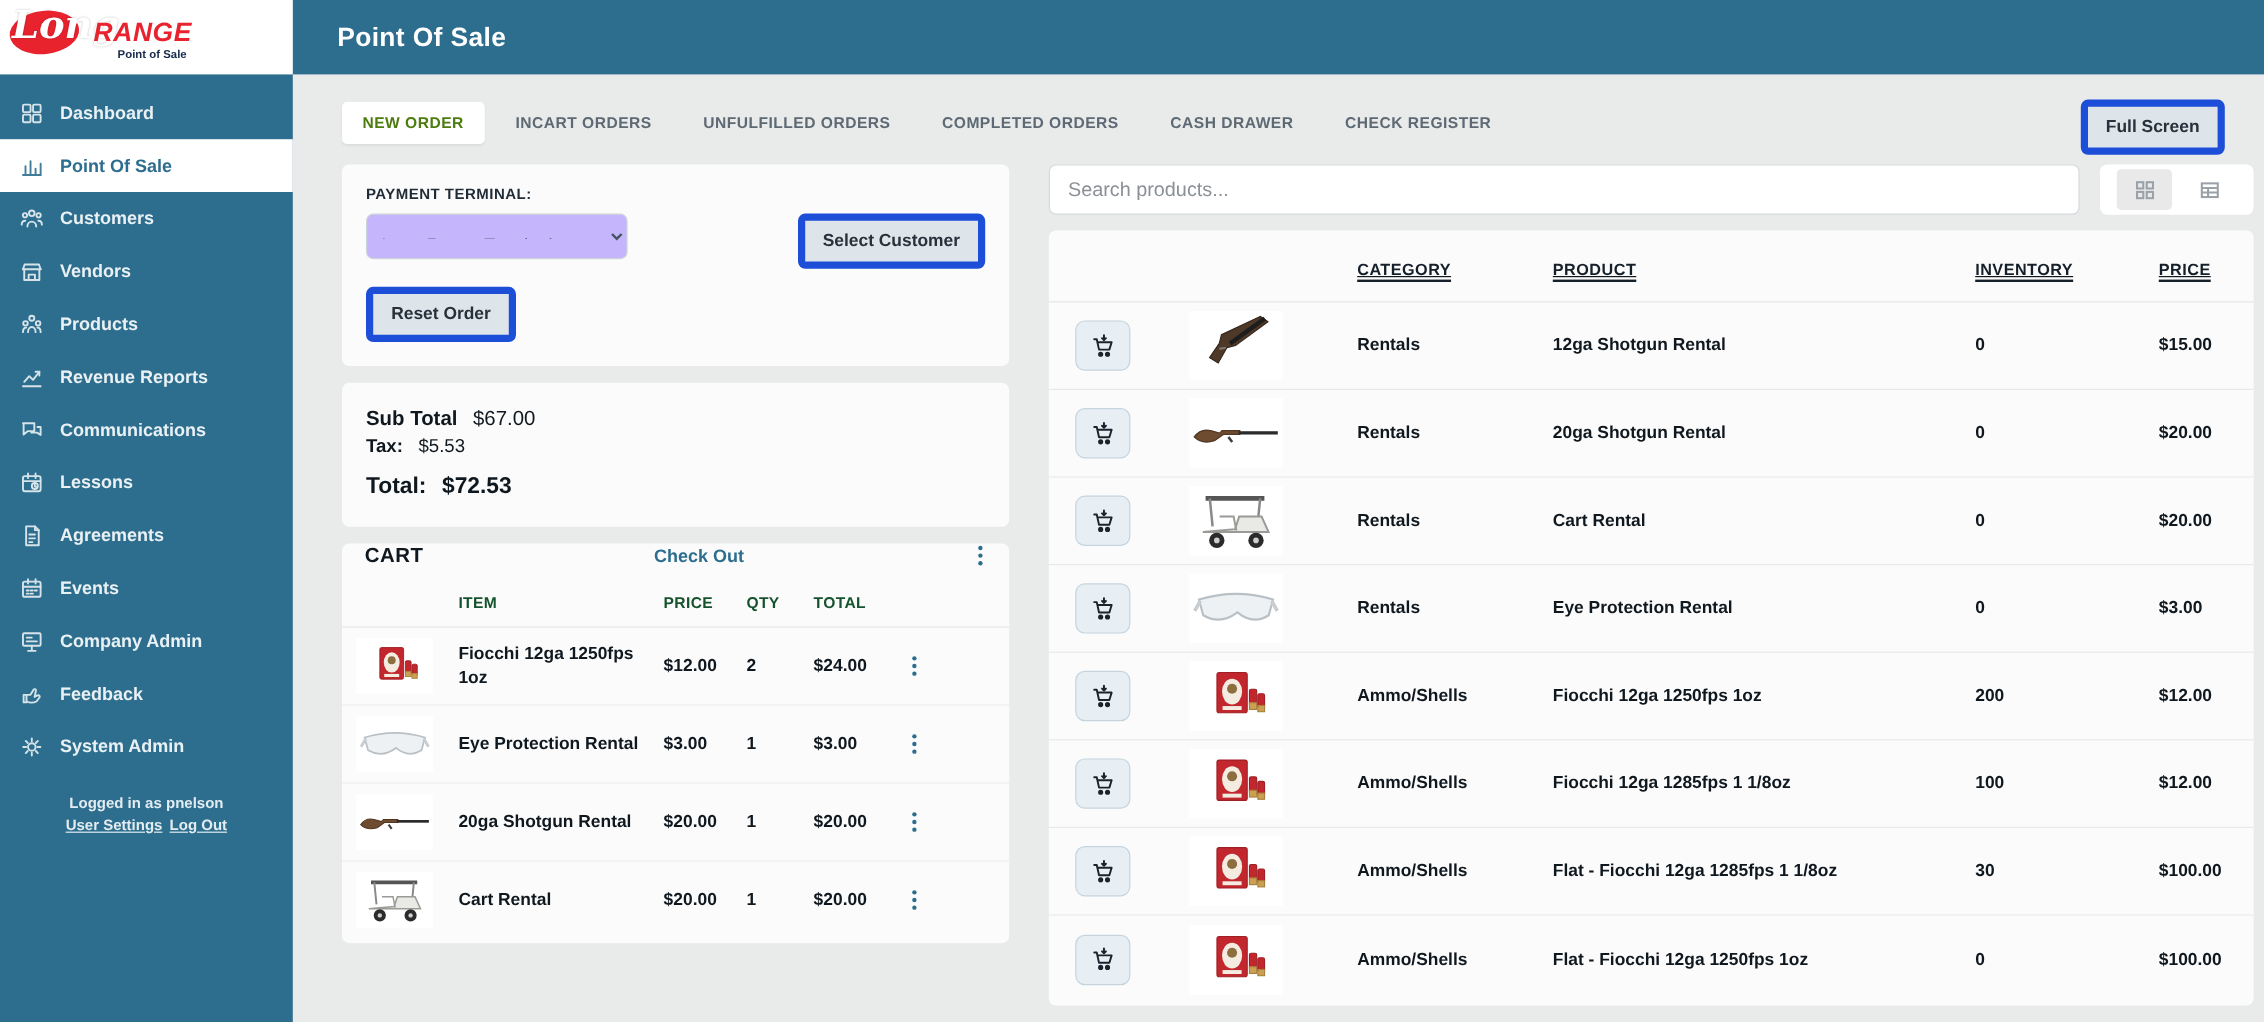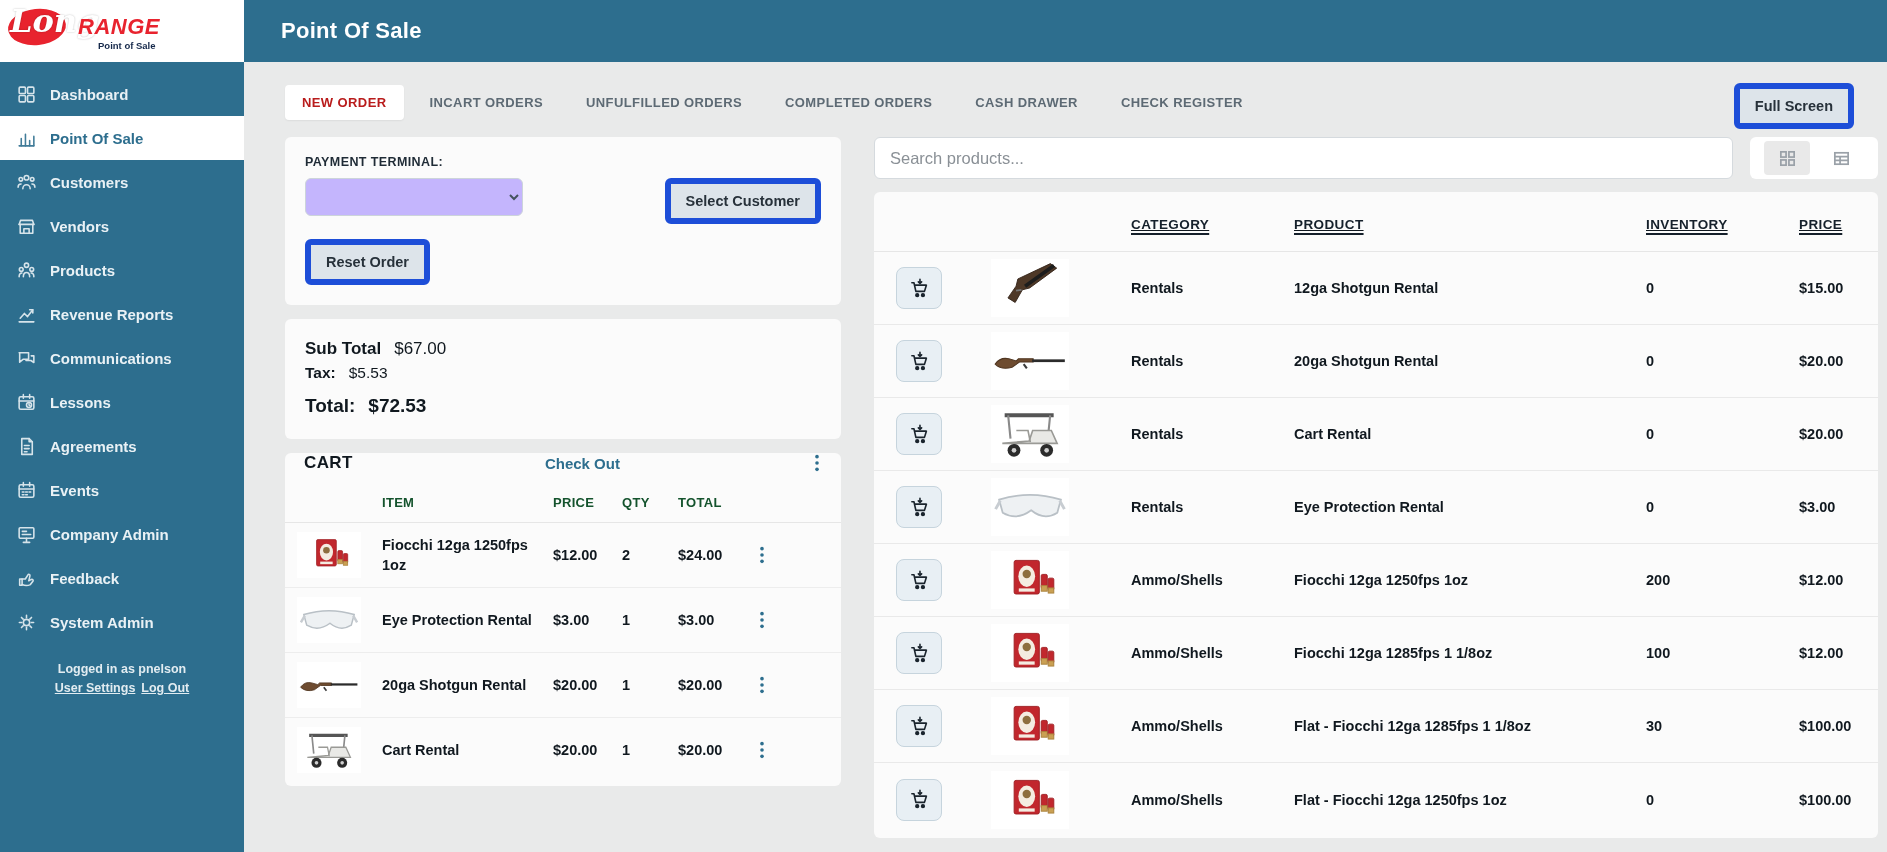--- a/index.html
+++ b/index.html
@@ -23,21 +23,21 @@
   .side-link { color:#e2ecf1; text-decoration:underline; cursor:pointer; margin:0 3px; }
 
   
   .main { flex:1; display:flex; flex-direction:column; min-width:0; }
   .top-header { height:62px; flex-shrink:0; background:#2d6e8e; color:#ffffff; display:flex; align-items:center; padding-left:37px; font-size:22px; font-weight:bold; letter-spacing:.3px; }
   .content { flex:1; padding:23px 9px 0 41px; position:relative; }
 
   
   .tabs-row { display:flex; align-items:center; margin-bottom:17px; position:relative; }
   .tab { padding:10px 17px; margin-right:9px; font-size:13px; font-weight:bold; letter-spacing:.4px; color:#5d6a74; border-radius:4px; cursor:pointer; white-space:nowrap; }
-  .tab[data-state="active"] { background:#ffffff; color:#b91c1c; box-shadow:0 1px 2px rgba(0,0,0,.06); }
+  .tab[data-state="active"] { background:#ffffff; color:#4d7c0f; box-shadow:0 1px 2px rgba(0,0,0,.06); }
   .fullscreen-btn { position:absolute; right:24px; top:-2px; }
   .btn { background:#dde4ea; border:6px solid #1d4ed8; border-radius:6px; padding:9px 15px; font-size:14.5px; font-weight:bold; color:#27313a; font-family:inherit; cursor:pointer; white-space:nowrap; }
 
   .cols { display:flex; gap:33px; align-items:flex-start; }
   .left-col { width:556px; flex-shrink:0; display:flex; flex-direction:column; gap:14px; }
   .card { background:#fbfbfb; border-radius:6px; }
 
   
   .payment-card { padding:18px 20px 20px; }
   .pt-label { font-size:12.5px; font-weight:bold; letter-spacing:.4px; color:#1f2b36; margin-bottom:9px; }

